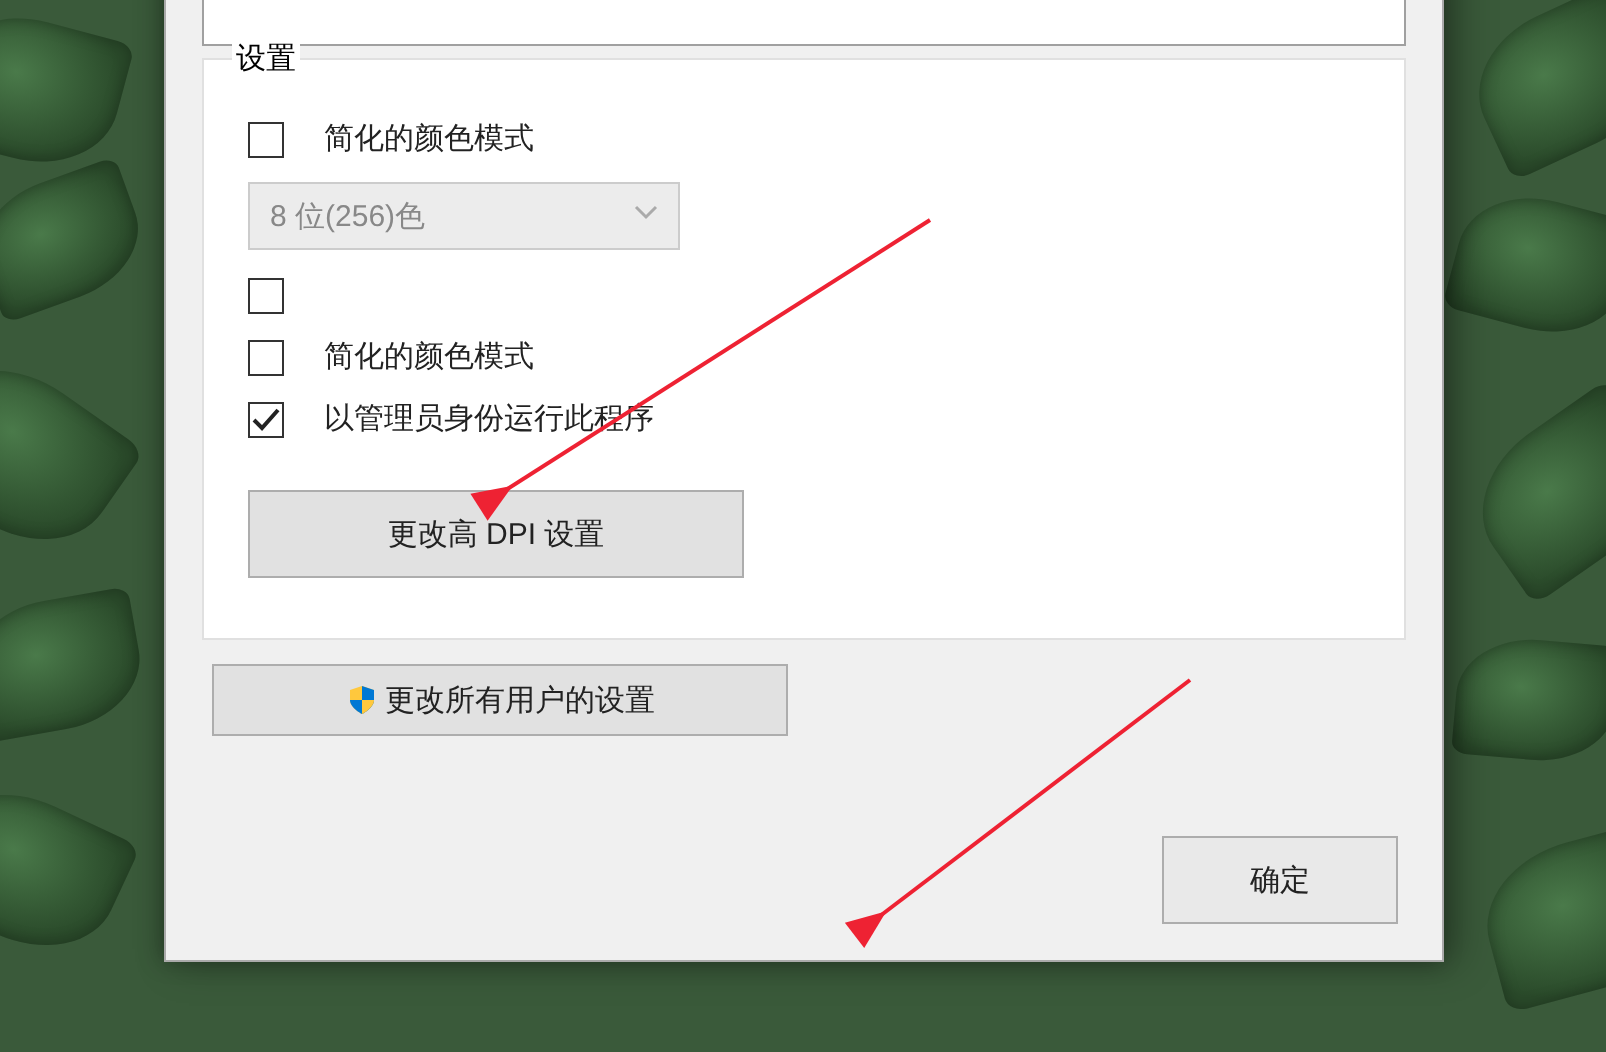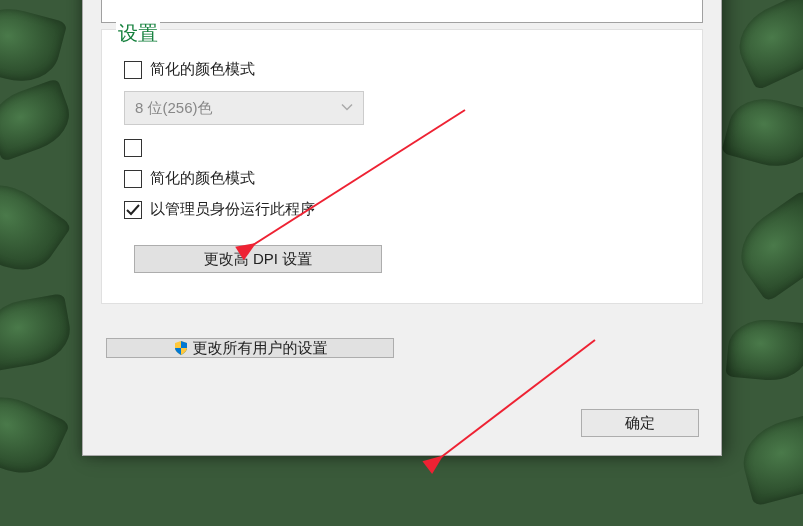--- a/index.html
+++ b/index.html
@@ -54,74 +54,73 @@
       border: 1px solid #e0e0e0;
       padding: 18px 22px 30px 22px;
       position: relative;
     }
     .legend {
       position: absolute;
       top: -10px;
       left: 14px;
       background: #fff;
       padding: 0 2px;
-      color: #15803d;
-      font-size: 20px;
+      color: #000000;
+      font-size: 15px;
     }
     .row {
       display: flex;
       align-items: center;
       margin: 12px 0;
     }
     .cb {
       width: 18px;
       height: 18px;
       border: 1.5px solid #333;
       margin-right: 8px;
       display: inline-flex;
       align-items: center;
       justify-content: center;
       flex-shrink: 0;
     }
     .cb svg { width: 14px; height: 14px; display: block; }
-    .label { color: #222; }
+    .label { color: #222; margin-left: 12px; }
     .select-dis {
-      width: 240px;
+      width: 216px;
       height: 34px;
       border: 1px solid #ccc;
       background: #ececec;
       color: #888;
       display: flex;
       align-items: center;
       padding: 0 10px;
       position: relative;
       margin: 8px 0 14px 0;
     }
     .select-dis .caret {
       position: absolute;
       right: 10px;
       top: 50%;
       transform: translateY(-50%);
     }
     .btn {
       border: 1px solid #adadad;
       background: #e1e1e1;
-      height: 28px;
+      height: 44px;
       display: inline-flex;
       align-items: center;
       justify-content: center;
       cursor: pointer;
       color: #222;
-      margin-left: 10px;
     }
     .btn-dpi { width: 248px; margin-top: 14px; }
     .btn-allusers {
       width: 288px;
-      margin: 34px 0 0 23px;
-      height: 20px;
+      margin: 12px 0 0 23px;
+      height: 36px;
     }
     .bottom-btns {
       display: flex;
       justify-content: flex-end;
       gap: 30px;
       margin: 50px 22px 0 0;
     }
     .bottom-btns .btn { width: 118px; background: #e9e9e9; }
     .shield {
       width: 16px; height: 16px; margin-right: 4px;

